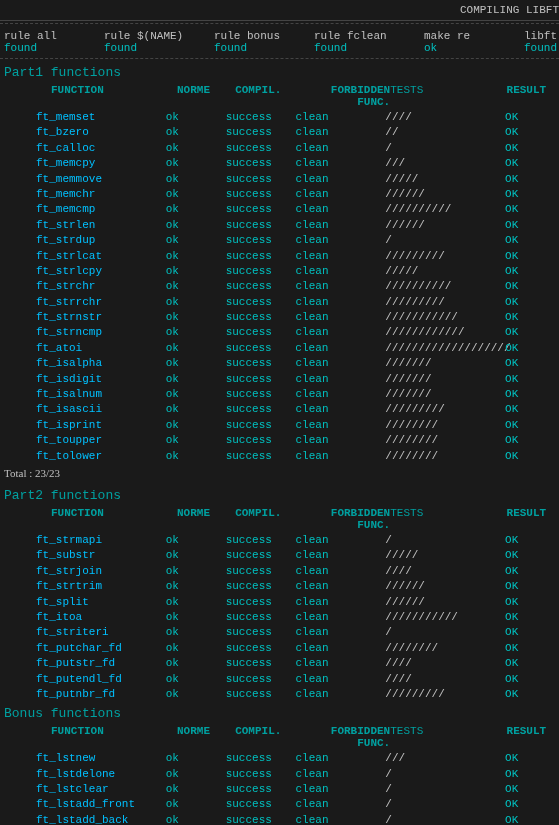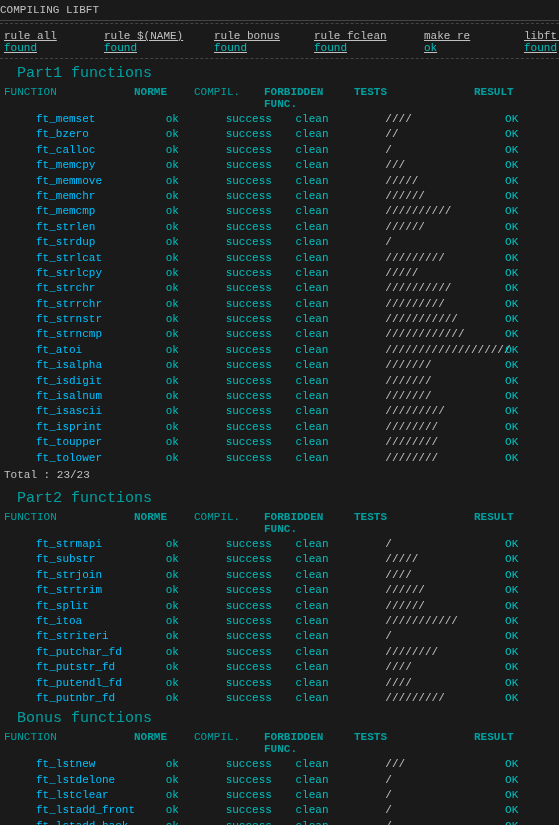--- a/index.html
+++ b/index.html
@@ -8,21 +8,21 @@
       color: #c0c0c0;
       font-family: 'Courier New', Courier, monospace;
       font-size: 11px;
       width: 559px;
       min-height: 825px;
       overflow-x: hidden;
     }
     .top-bar {
       background: #1a1a1a;
       border-bottom: 1px solid #444;
-      text-align: left;
+      text-align: right;
       padding: 4px 0;
       color: #c0c0c0;
       font-size: 11px;
     }
     .divider {
       border-top: 1px dashed #444;
       margin: 2px 0;
     }
     .rule-row {
       display: flex;
@@ -34,62 +34,63 @@
       display: flex;
       flex-direction: column;
       min-width: 100px;
     }
     .rule-col.wide { min-width: 110px; }
     .rule-label { color: #c0c0c0; }
     .rule-ok { color: #00c0c0; }
     .rule-found { color: #00c0c0; }
     .section-title {
       color: #00a0a0;
-      padding: 4px 4px 2px 17px;
-      font-size: 15px;
+      padding: 4px 4px 2px 4px;
+      font-size: 13px;
     }
     .table-header {
       display: flex;
       flex-direction: row;
       padding: 2px 4px;
       border-bottom: none;
     }
-    .col-function { width: 130px; color: #00a0a0; font-weight: normal; }
+    .col-function { width: 130px; color: #00a0a0; font-weight: bold; margin-left: 47px; }
     .col-norme { width: 60px; color: #00a0a0; font-weight: bold; }
-    .col-compil { width: 70px; color: #00a0a0; font-weight: normal; }
-    .col-forbidden { width: 90px; color: #00a0a0; font-weight: bold; }
-    .col-tests { width: 120px; color: #00a0a0; font-weight: bold; }
+    .col-compil { width: 70px; color: #00a0a0; font-weight: bold; }
+    .col-forbidden { width: 90px; color: #00a0a0; font-weight: bold; text-align: right; }
+    .col-tests { width: 120px; color: #00a0a0; font-weight: normal; }
     .col-result { width: 50px; color: #00a0a0; font-weight: bold; }
     .data-row {
       display: flex;
       flex-direction: row;
       padding: 0 4px;
       line-height: 1.4;
       margin-left: 32px;
     }
     .val-name { width: 130px; color: #00c0ff; }
     .val-ok { width: 60px; color: #00c0c0; }
     .val-success { width: 70px; color: #00c0c0; }
     .val-clean { width: 90px; color: #00c0c0; }
     .val-tests { width: 120px; color: #c0c0c0; }
     .val-result { width: 50px; color: #00c0c0; }
     .total-line {
       padding: 3px 17px 5px 4px;
       color: #c0c0c0;
+      font-family: Liberation Serif, serif;
     }
   </style>
 </head>
 <body>
 
 <div class="top-bar">
   <span>COMPILING LIBFT</span>
 </div>
 <div class="divider"></div>
 
-<div class="rule-row" style="padding: 4px 4px 2px 4px; text-decoration: underline;">
+<div class="rule-row" style="padding: 4px 4px 2px 4px;">
   <div class="rule-col">
     <span class="rule-label">rule all</span>
     <span class="rule-found">found</span>
   </div>
   <div class="rule-col wide">
     <span class="rule-label">rule $(NAME)</span>
     <span class="rule-found">found</span>
   </div>
   <div class="rule-col">
     <span class="rule-label">rule bonus</span>

